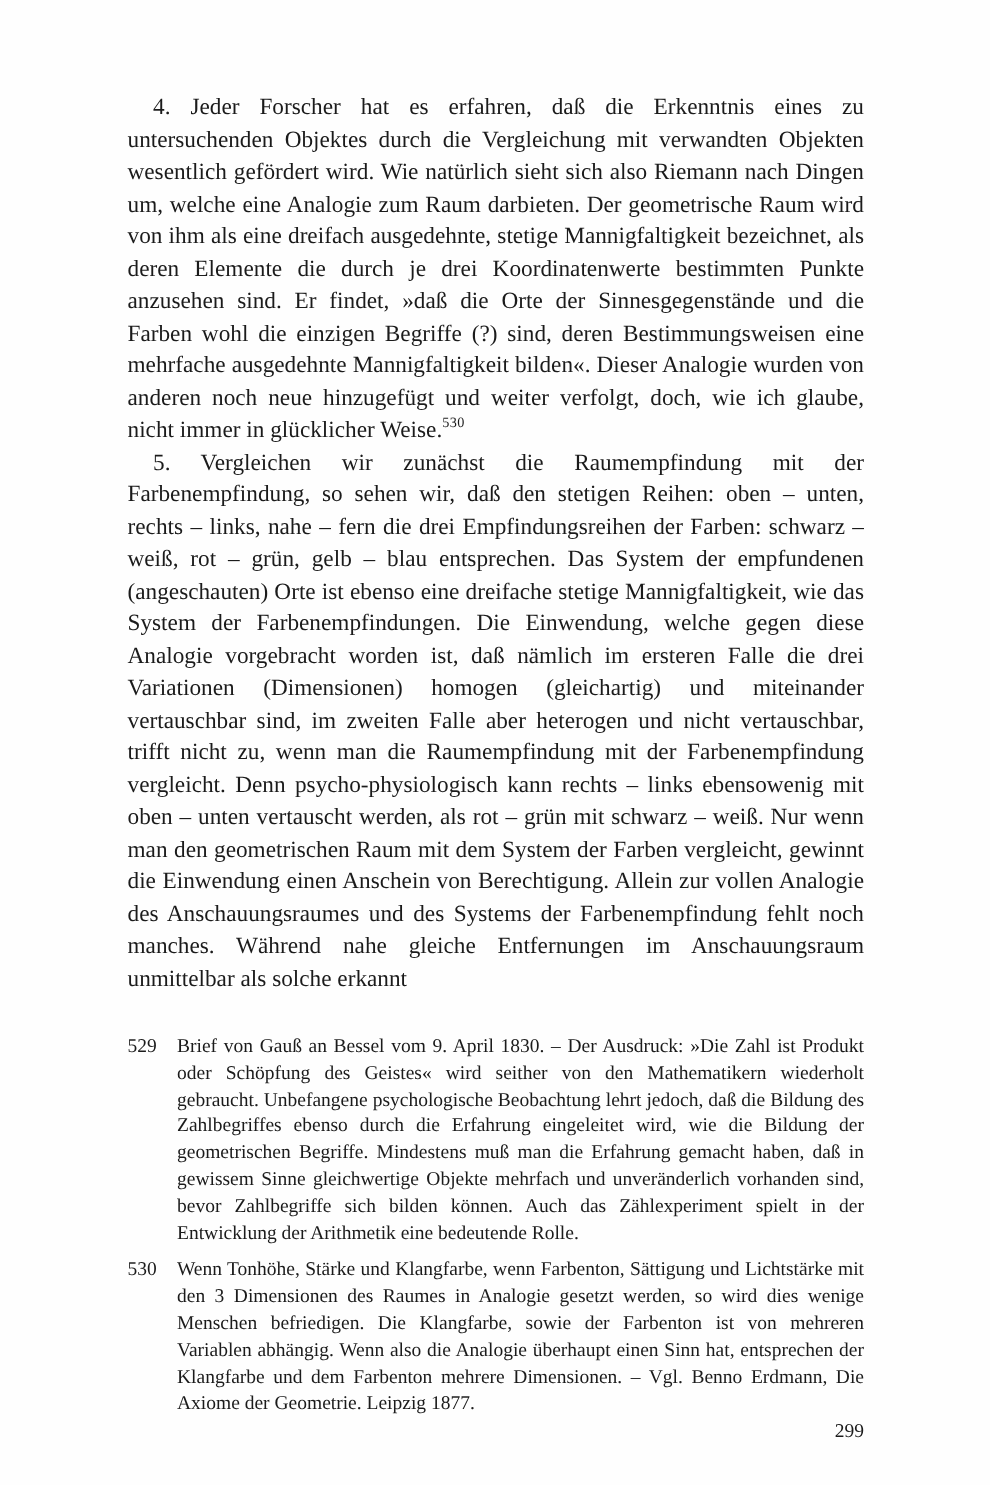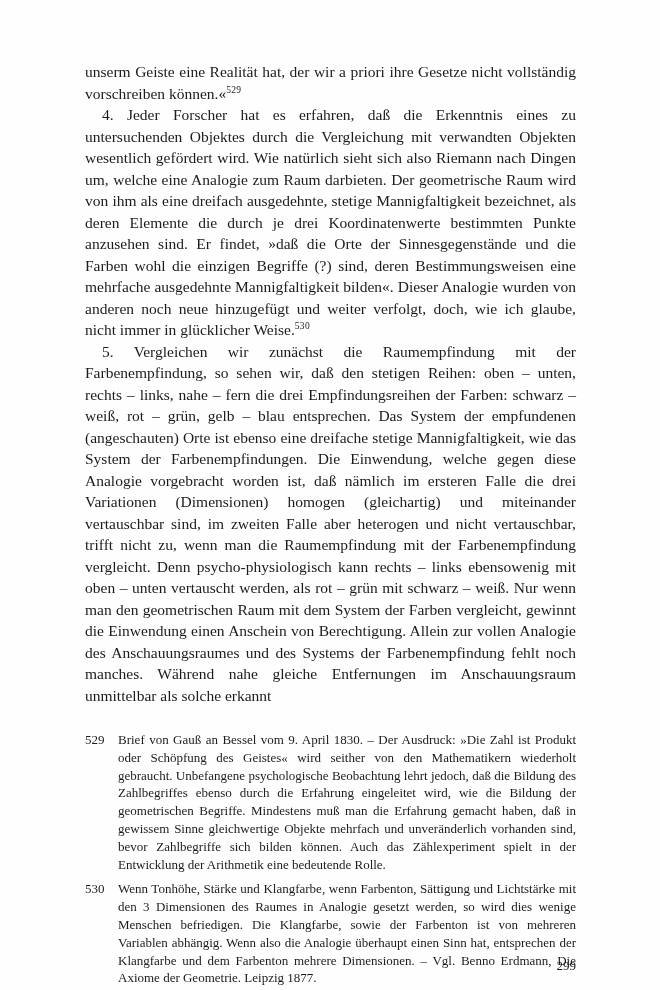--- a/index.html
+++ b/index.html
@@ -54,32 +54,31 @@
   .footnote .fn-num {
     position: absolute;
     left: 0;
     top: 0;
   }
   .italic {
   }
   .page-number {
     position: absolute;
     right: 84px;
-    bottom: 16px;
+    bottom: 28px;
     font-size: 13px;
     color: #1b1b1b;
     margin-left: 32px;
   }
 </style>
 </head>
 <body>
 
 <div class="page">
   <div class="body-text">
-      <p class="para"><span>unserm Geiste eine Realität hat, der wir a priori ihre Gesetze nicht vollständig vorschreiben können.«</span><sup class="fn-ref">529</sup></p>
       <p class="para indent"><span>4. Jeder Forscher hat es erfahren, daß die Erkenntnis eines zu untersuchenden Objektes durch die </span><span class="italic">Vergleichung</span><span> mit verwandten Objekten wesentlich gefördert wird. Wie natürlich sieht sich also </span><span class="italic">Riemann</span><span> nach Dingen um, welche eine Analogie zum Raum darbieten. Der geometrische Raum wird von ihm als eine dreifach ausgedehnte, stetige Mannigfaltigkeit bezeichnet, als deren Elemente die durch je drei Koordinatenwerte bestimmten Punkte anzusehen sind. Er findet, »daß die Orte der Sinnesgegenstände und die Farben wohl die einzigen Begriffe (?) sind, deren Bestimmungsweisen eine mehrfache ausgedehnte Mannigfaltigkeit bilden«. Dieser Analogie wurden von anderen noch neue hinzugefügt und weiter verfolgt, doch, wie ich glaube, nicht immer in glücklicher Weise.</span><sup class="fn-ref">530</sup></p>
       <p class="para indent"><span>5. Vergleichen wir zunächst die </span><span class="italic">Raumempfindung</span><span> mit der Farben</span><span class="italic">empfindung</span><span>, so sehen wir, daß den stetigen Reihen: oben – unten, rechts – links, nahe – fern die drei Empfindungsreihen der Farben: schwarz – weiß, rot – grün, gelb – blau entsprechen. Das System der empfundenen (angeschauten) Orte ist ebenso eine dreifache stetige Mannigfaltigkeit, wie das System der Farbenempfindungen. Die Einwendung, welche gegen diese Analogie vorgebracht worden ist, daß nämlich im ersteren Falle die drei Variationen (Dimensionen) homogen (gleichartig) und miteinander vertauschbar sind, im zweiten Falle aber heterogen und nicht vertauschbar, trifft nicht zu, wenn man die Raum</span><span class="italic">empfindung</span><span> mit der Farben</span><span class="italic">empfindung</span><span> vergleicht. Denn psycho-physiologisch kann rechts – links ebensowenig mit oben – unten vertauscht werden, als rot – grün mit schwarz – weiß. Nur wenn man den </span><span class="italic">geometrischen</span><span> Raum mit dem </span><span class="italic">System</span><span> der Farben vergleicht, gewinnt die Einwendung einen Anschein von Berechtigung. Allein zur </span><span class="italic">vollen</span><span> Analogie des Anschauungsraumes und des Systems der Farbenempfindung </span><span class="italic">fehlt</span><span> noch manches. Während nahe gleiche Entfernungen im Anschauungsraum unmittelbar als solche erkannt</span></p>
     </div>
   <div class="footnotes">
       <div class="footnote"><span class="fn-num">529</span><span><span>Brief von Gauß an Bessel vom 9. April 1830. – Der Ausdruck: »Die Zahl ist Produkt oder Schöpfung des Geistes« wird seither von den Mathematikern wiederholt gebraucht. Unbefangene psychologische Beobachtung lehrt jedoch, daß die Bildung des Zahlbegriffes ebenso durch die Erfahrung eingeleitet wird, wie die Bildung der geometrischen Begriffe. Mindestens muß man die Erfahrung gemacht haben, daß in gewissem Sinne </span><span class="italic">gleichwertige</span><span> Objekte </span><span class="italic">mehrfach</span><span> und </span><span class="italic">unveränderlich</span><span> vorhanden sind, bevor Zahlbegriffe sich bilden können. Auch das Zähl</span><span class="italic">experiment</span><span> spielt in der Entwicklung der Arithmetik eine bedeutende Rolle.</span></span></div>
       <div class="footnote"><span class="fn-num">530</span><span><span>Wenn Tonhöhe, Stärke und Klangfarbe, wenn Farbenton, Sättigung und Lichtstärke mit den 3 Dimensionen des Raumes in Analogie gesetzt werden, so wird dies wenige Menschen befriedigen. Die Klangfarbe, sowie der Farbenton ist von mehreren Variablen abhängig. Wenn also die Analogie überhaupt einen Sinn hat, entsprechen der Klangfarbe und dem Farbenton mehrere Dimensionen. – Vgl. </span><span class="italic">Benno Erdmann</span><span>, Die Axiome der Geometrie. Leipzig 1877.</span></span></div>
     </div>
   <div class="page-number">299</div>
 </div>
 

